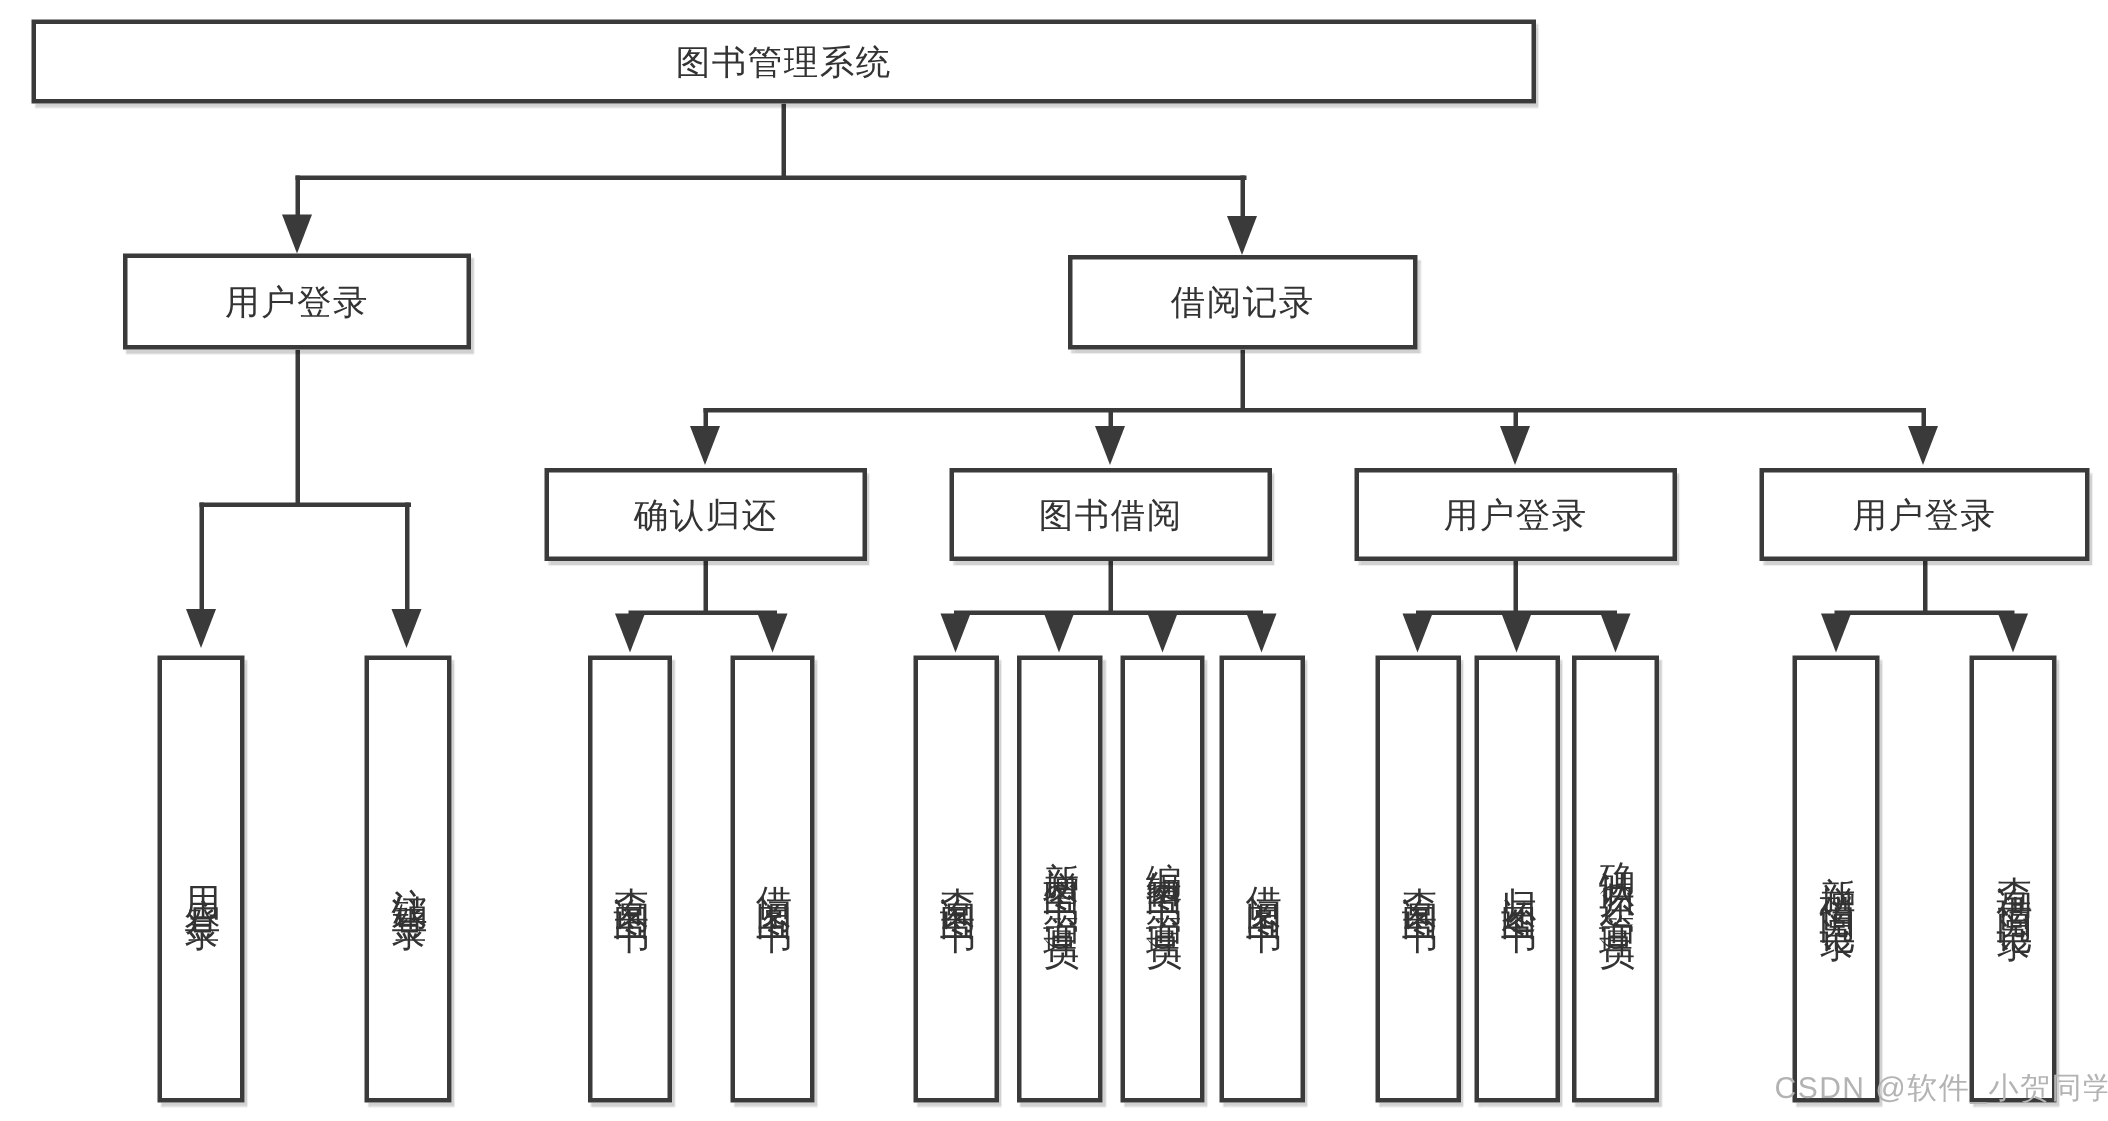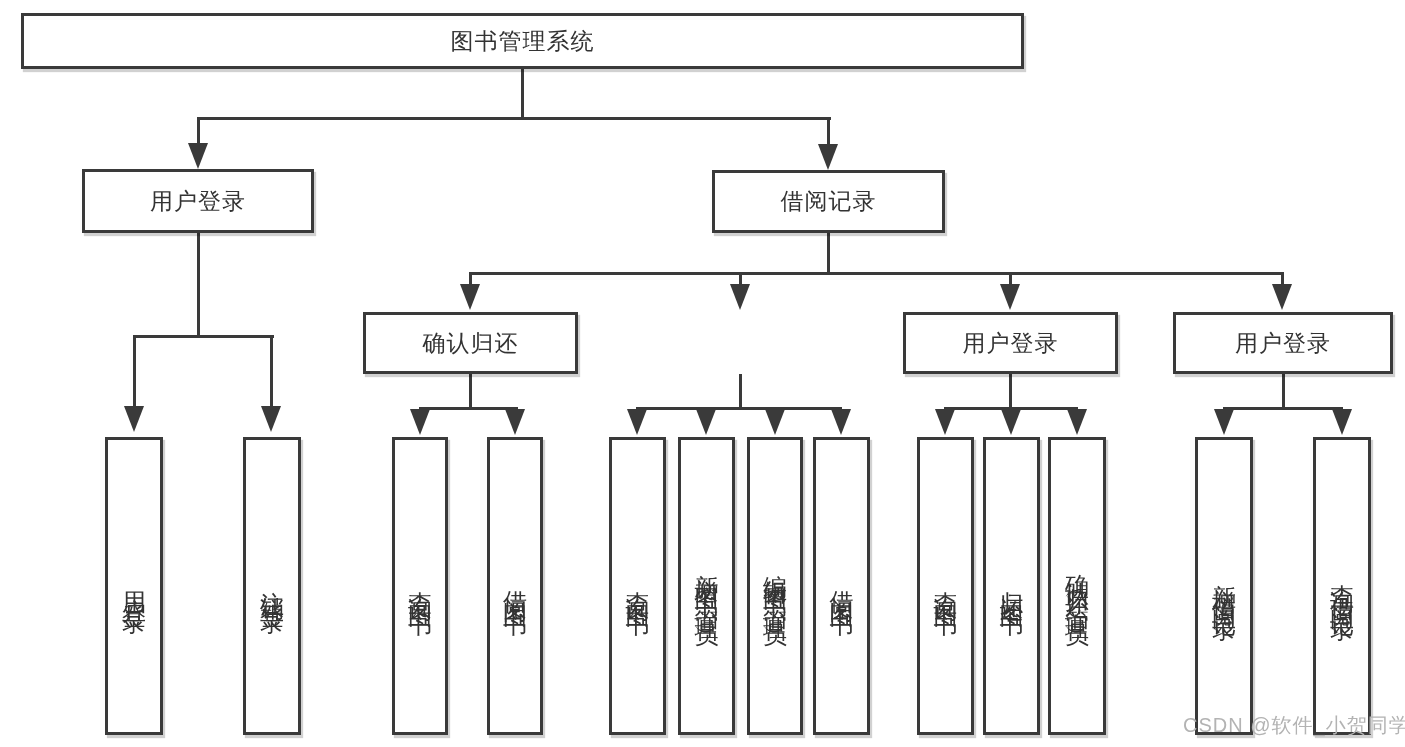--- a/index.html
+++ b/index.html
@@ -90,20 +90,23 @@
   <div class="node" style="left:82px;top:169px;width:232px;height:64px;">
     <span class="hlabel">用户登录</span>
   </div>
   <div class="node" style="left:712px;top:170px;width:233px;height:63px;">
     <span class="hlabel">借阅记录</span>
   </div>
 
   <div class="node" style="left:363px;top:312px;width:215px;height:62px;">
     <span class="hlabel">确认归还</span>
   </div>
+  <div class="node" style="left:633px;top:312px;width:215px;height:62px;">
+    <span class="hlabel">图书借阅</span>
+  </div>
   <div class="node" style="left:903px;top:312px;width:215px;height:62px;">
     <span class="hlabel">用户登录</span>
   </div>
   <div class="node" style="left:1173px;top:312px;width:220px;height:62px;">
     <span class="hlabel">用户登录</span>
   </div>
 
   <div class="node" style="left:105px;top:437px;width:58px;height:298px;">
     <span class="vbox">用户登录</span>
   </div>

